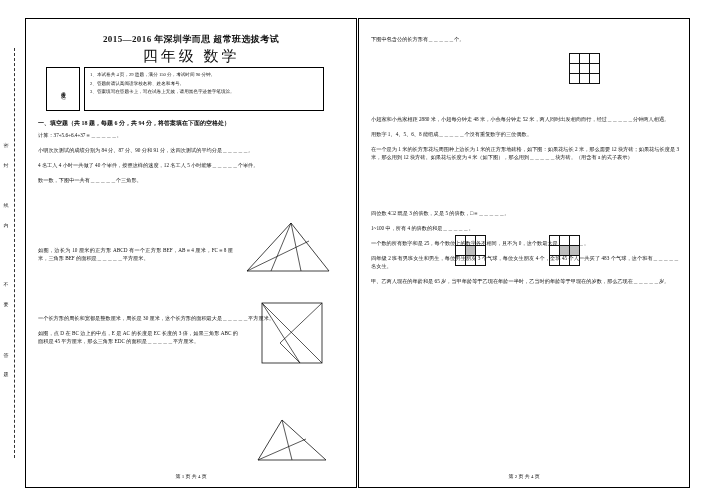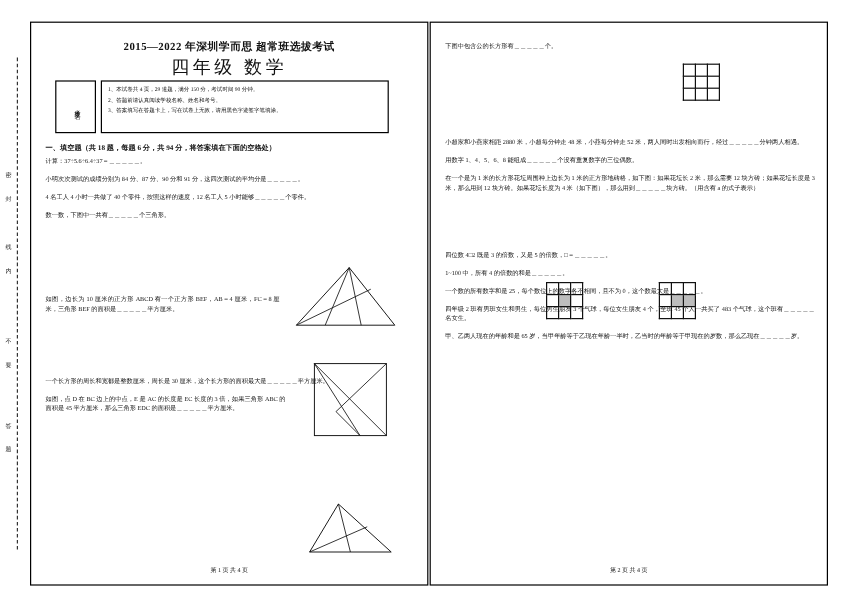--- a/index.html
+++ b/index.html
@@ -89,21 +89,21 @@
     <div class="vtext" style="top:180px;">线</div>
     <div class="vtext" style="top:200px;">内</div>
     <div class="vtext" style="top:260px;">不</div>
     <div class="vtext" style="top:280px;">要</div>
     <div class="vtext" style="top:330px;">答</div>
     <div class="vtext" style="top:350px;">题</div>
   </div>
 
   <div class="sheet left">
     <div class="inner">
-      <div class="title1">2015—2022 年深圳学而思 超常班选拔考试</div>
+      <div class="title1">2015—2016 年深圳学而思 超常班选拔考试</div>
       <div class="title2">四年级  数学</div>
 
       <div class="idbox">
         <span>考生姓名</span>
       </div>
 
       <div class="notice">
         <div>1、本试卷共 4 页，29 道题，满分 150 分，考试时间 90 分钟。</div>
         <div>2、答题前请认真阅读学校名称、姓名和考号。</div>
         <div>3、答案填写在答题卡上，写在试卷上无效，请用黑色字迹签字笔填涂。</div>

